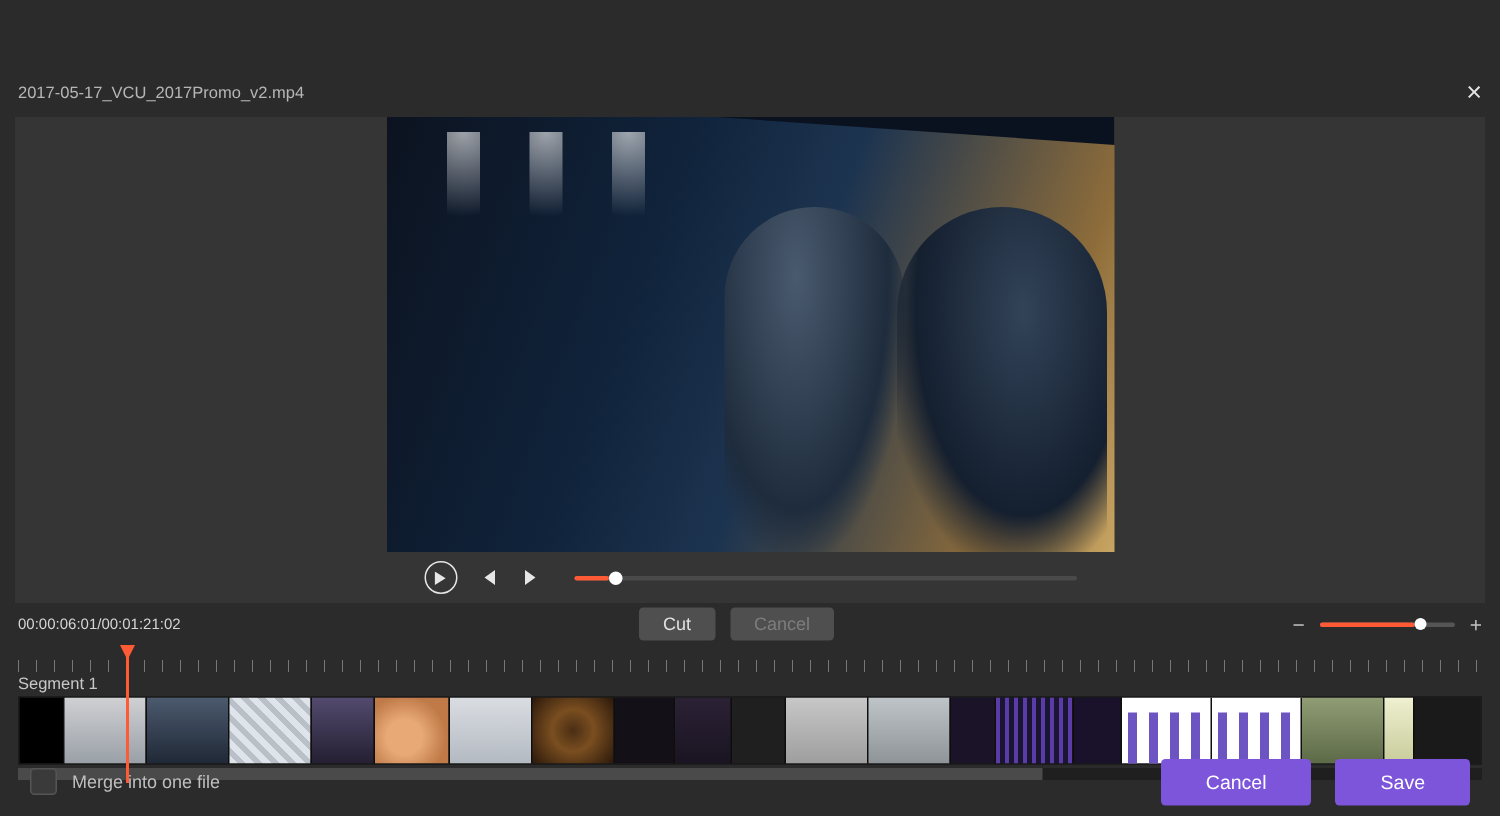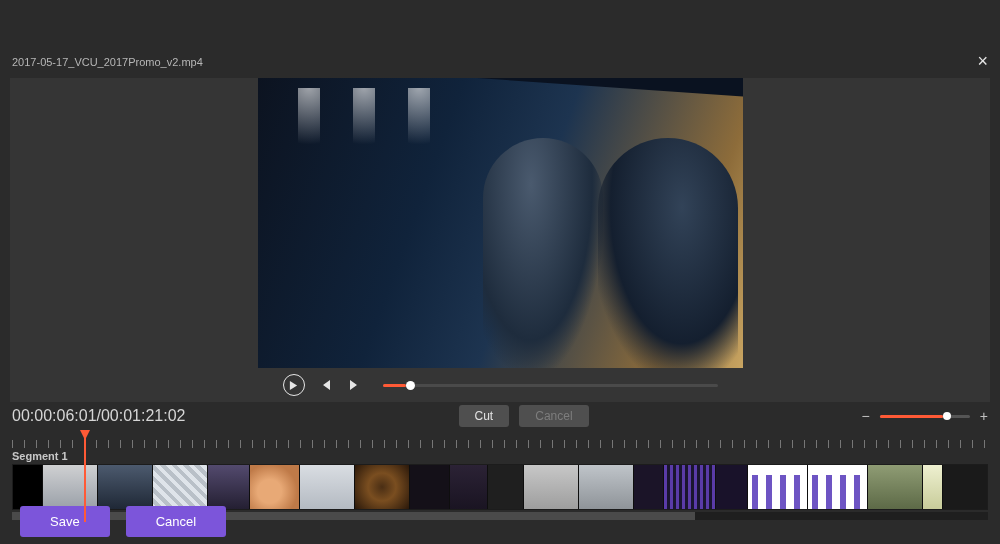--- a/index.html
+++ b/index.html
@@ -23,38 +23,38 @@
 .transport { display:flex; align-items:center; gap:10px; padding:6px 0 0 0; }
 .tbtn { width:20px; height:20px; display:flex; align-items:center; justify-content:center; cursor:pointer; }
 .play { width:22px; height:22px; border:1.6px solid #e6e6e6; border-radius:50%; display:flex; align-items:center; justify-content:center; }
 .play svg { width:9px; height:9px; }
 .progress { position:relative; flex:0 0 335px; height:3px; background:#4a4a4a; border-radius:2px; margin-left:8px; }
 .progress .fill { position:absolute; left:0; top:0; height:100%; width:7%; background:#ff5a36; border-radius:2px; }
 .progress .dot  { position:absolute; left:7%; top:-3px; width:9px; height:9px; background:#fff; border-radius:50%; }
 
 
 .tl-toolbar { display:flex; align-items:center; justify-content:space-between; padding:6px 12px; height:28px; }
-.tl-toolbar .left { font-size:16px; color:#d6d6d6; }
+.tl-toolbar .left { font-size:10px; color:#d6d6d6; }
 .tl-toolbar .center { display:flex; gap:10px; }
 .tl-toolbar button { background:#4f4f4f; color:#e2e2e2; border:none; border-radius:3px; padding:4px 16px; font-size:12px; cursor:pointer; }
 .tl-toolbar button.disabled { color:#7d7d7d; }
 .zoom { display:flex; align-items:center; gap:10px; }
 .zoom .minus, .zoom .plus { font-size:14px; color:#c0c0c0; cursor:pointer; user-select:none; }
 .zoom .track { position:relative; width:90px; height:3px; background:#555; border-radius:2px; }
 .zoom .track .f { position:absolute; left:0; width:70%; height:100%; background:#ff5a36; border-radius:2px; }
 .zoom .track .h { position:absolute; left:70%; top:-3px; width:8px; height:8px; background:#fff; border-radius:50%; }
 
 
 .ruler { position:relative; height:18px; padding:0 12px; font-size:10px; color:#b0b0b0; }
 .ruler .labels { display:flex; justify-content:space-between; }
 .ruler .ticks { position:absolute; left:12px; right:12px; bottom:0; height:8px; background:repeating-linear-gradient(to right, #777 0 1px, transparent 1px 12px); }
 .playhead { position:absolute; left:84px; top:0; height:92px; width:2px; background:#ff5a36; z-index:5; }
 .playhead::before { content:""; position:absolute; left:-4px; top:0; width:10px; height:10px; background:#ff5a36; clip-path:polygon(50% 100%, 0 0, 100% 0); }
 
-.segment-row { display:flex; align-items:center; padding:2px 12px; font-size:11px; color:#c8c8c8;font-weight:bold; }
+.segment-row { display:flex; align-items:center; padding:2px 12px; font-size:11px; color:#c8c8c8; }
 .segment-row .label { width:60px; }
 
 .thumbs-wrap { position:relative; padding:0 12px; }
 .thumbs { display:flex; gap:0; height:46px; border:1px solid #1c1c1c; background:#1a1a1a; overflow:hidden; }
 .thumb { height:100%; background:#222; border-right:1px solid #0e0e0e; }
 .t0{width:30px;background:#000;}
 .t1{width:55px;background:linear-gradient(#cfd0d2,#9aa0a8);}
 .t2{width:55px;background:linear-gradient(#4c5a6e,#1f2836);}
 .t3{width:55px;background:repeating-linear-gradient(45deg,#dfe4ea 0 4px,#b9c0c8 4px 8px);}
 .t4{width:42px;background:linear-gradient(#534a6e,#241f32);}
@@ -172,17 +172,21 @@
       <div class="thumb t17"></div>
       <div class="thumb t18"></div>
       <div class="thumb t19"></div>
   </div>
 </div>
 <div class="thumb-scroll">
     <div class="bar"></div>
   </div>
 
 <div class="footer">
+  <label class="chk">
+    <span class="box"></span>
+    <span>Merge into one file</span>
+  </label>
   <div class="actions">
+    <button class="btn-primary">Cancel</button>
     <button class="btn-primary">Save</button>
-    <button class="btn-primary">Cancel</button>
   </div>
 </div>
 
 </body></html>

